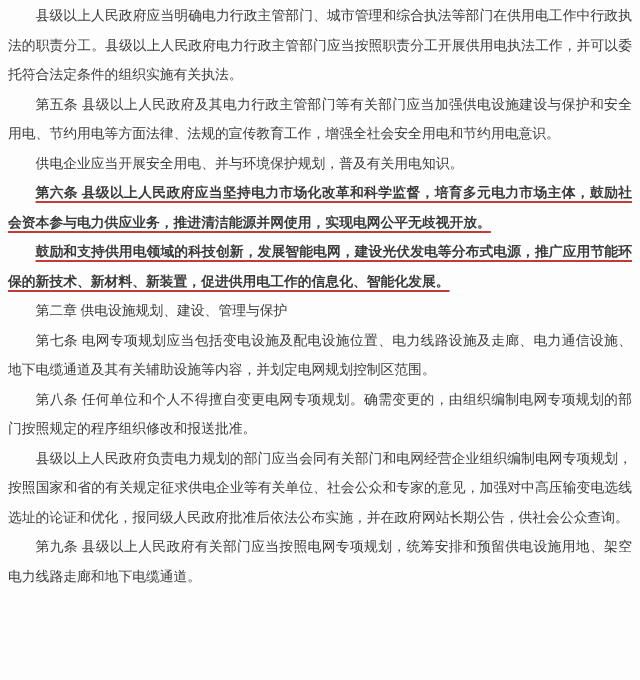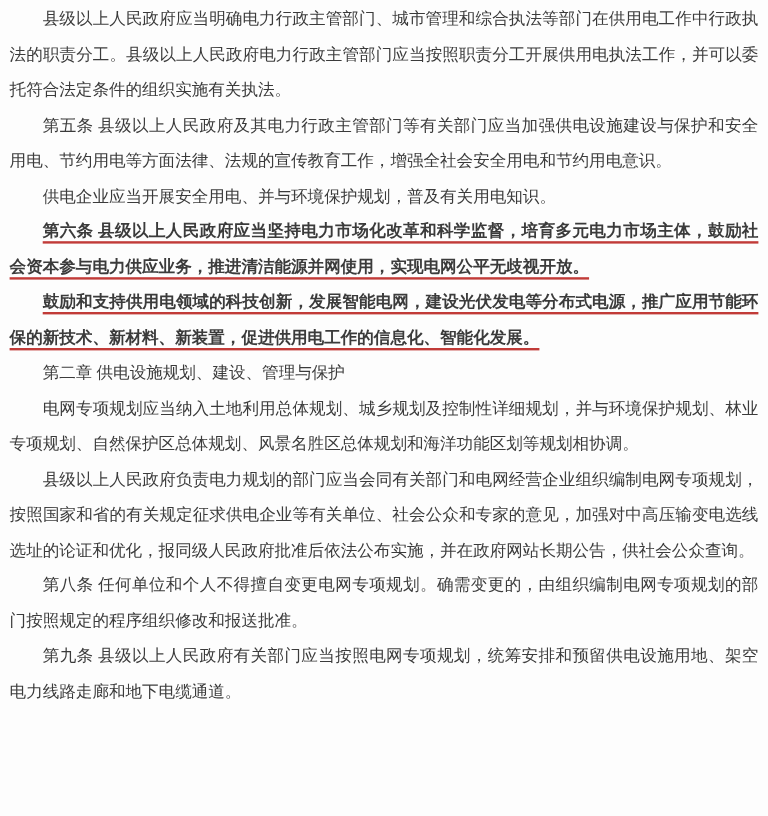--- a/index.html
+++ b/index.html
@@ -45,17 +45,17 @@
 </head>
 <body>
 
 <div class="doc">
   <p>县级以上人民政府应当明确电力行政主管部门、城市管理和综合执法等部门在供用电工作中行政执法的职责分工。县级以上人民政府电力行政主管部门应当按照职责分工开展供用电执法工作，并可以委托符合法定条件的组织实施有关执法。</p>
   <p>第五条 县级以上人民政府及其电力行政主管部门等有关部门应当加强供电设施建设与保护和安全用电、节约用电等方面法律、法规的宣传教育工作，增强全社会安全用电和节约用电意识。</p>
   <p>供电企业应当开展安全用电、并与环境保护规划，普及有关用电知识。</p>
   <p class="highlight">第六条 县级以上人民政府应当坚持电力市场化改革和科学监督，培育多元电力市场主体，鼓励社会资本参与电力供应业务，推进清洁能源并网使用，实现电网公平无歧视开放。</p>
   <p class="highlight">鼓励和支持供用电领域的科技创新，发展智能电网，建设光伏发电等分布式电源，推广应用节能环保的新技术、新材料、新装置，促进供用电工作的信息化、智能化发展。</p>
   <p class="chapter">第二章 供电设施规划、建设、管理与保护</p>
-  <p>电网专项规划应当纳入土地利用总体规划、城乡规划及控制性详细规划，并与环境保护规划、林业专项规划、自然保护区总体规划、风景名胜区总体规划和海洋功能区划等规划相协调。</p>
+  <p>第七条 电网专项规划应当包括变电设施及配电设施位置、电力线路设施及走廊、电力通信设施、地下电缆通道及其有关辅助设施等内容，并划定电网规划控制区范围。</p>
+  <p>第八条 任何单位和个人不得擅自变更电网专项规划。确需变更的，由组织编制电网专项规划的部门按照规定的程序组织修改和报送批准。</p>
   <p>县级以上人民政府负责电力规划的部门应当会同有关部门和电网经营企业组织编制电网专项规划，按照国家和省的有关规定征求供电企业等有关单位、社会公众和专家的意见，加强对中高压输变电选线选址的论证和优化，报同级人民政府批准后依法公布实施，并在政府网站长期公告，供社会公众查询。</p>
-  <p>第八条 任何单位和个人不得擅自变更电网专项规划。确需变更的，由组织编制电网专项规划的部门按照规定的程序组织修改和报送批准。</p>
   <p>第九条 县级以上人民政府有关部门应当按照电网专项规划，统筹安排和预留供电设施用地、架空电力线路走廊和地下电缆通道。</p>
 </div>
 
 </body></html>

